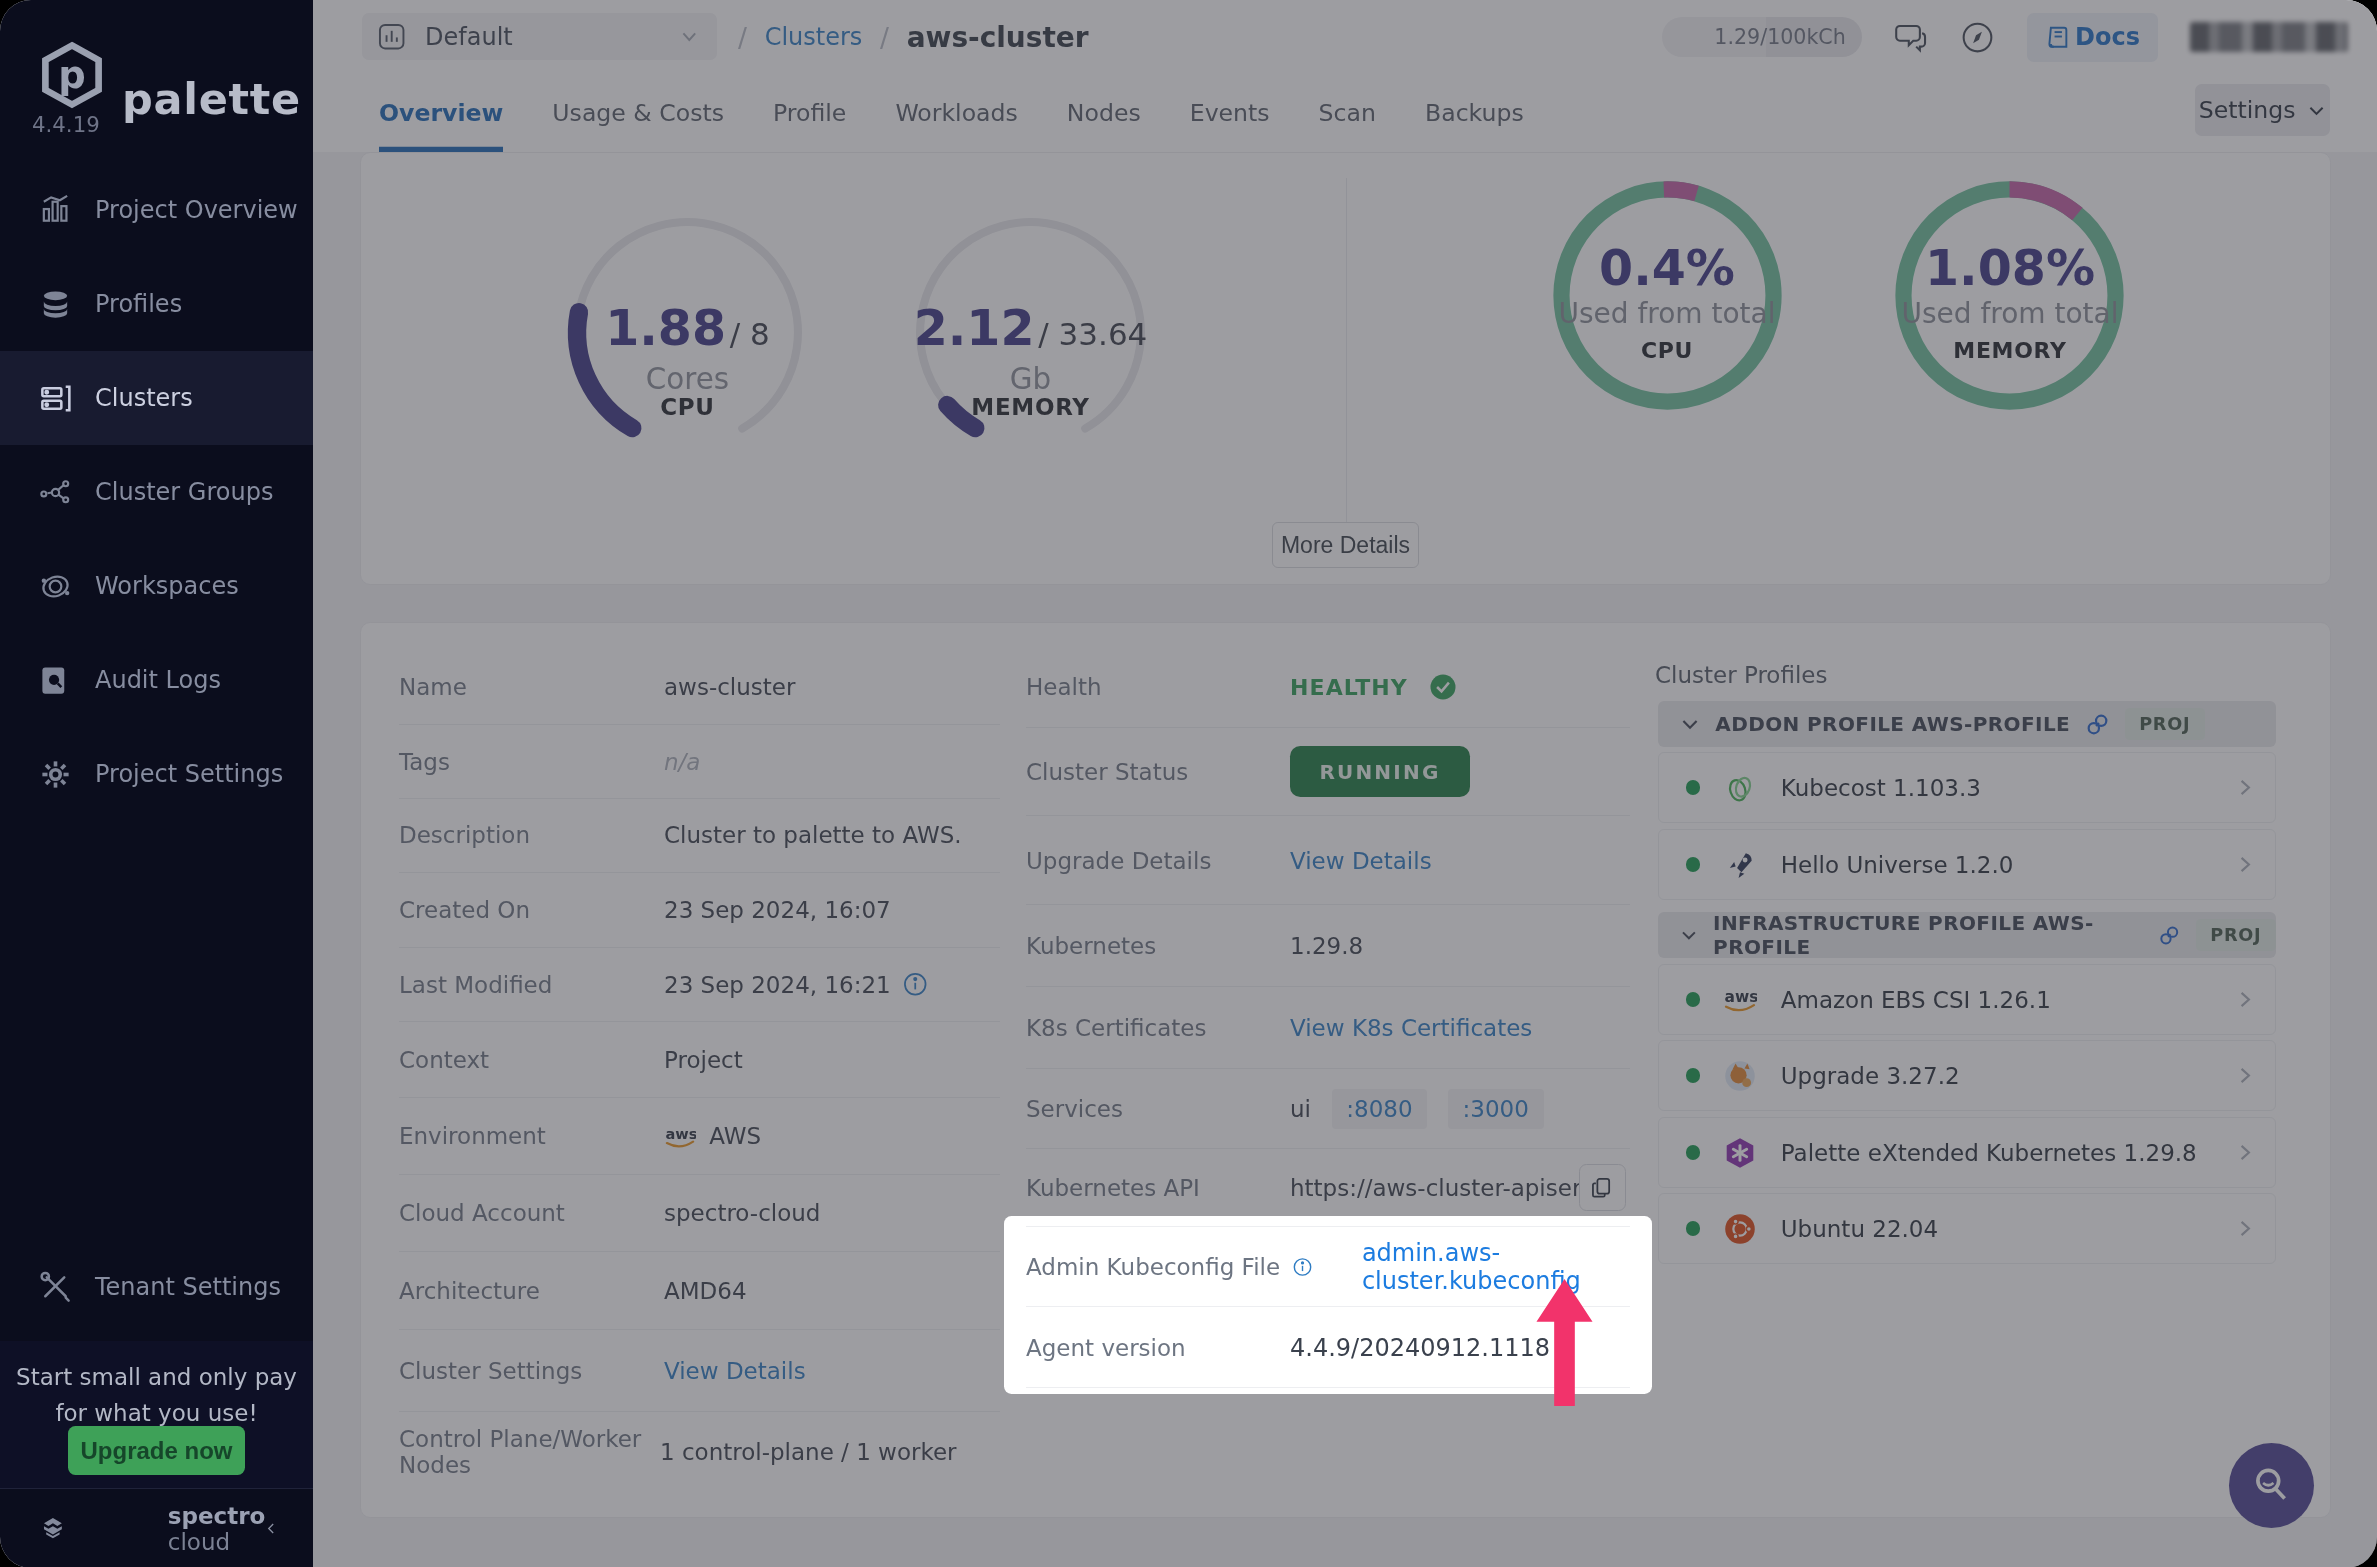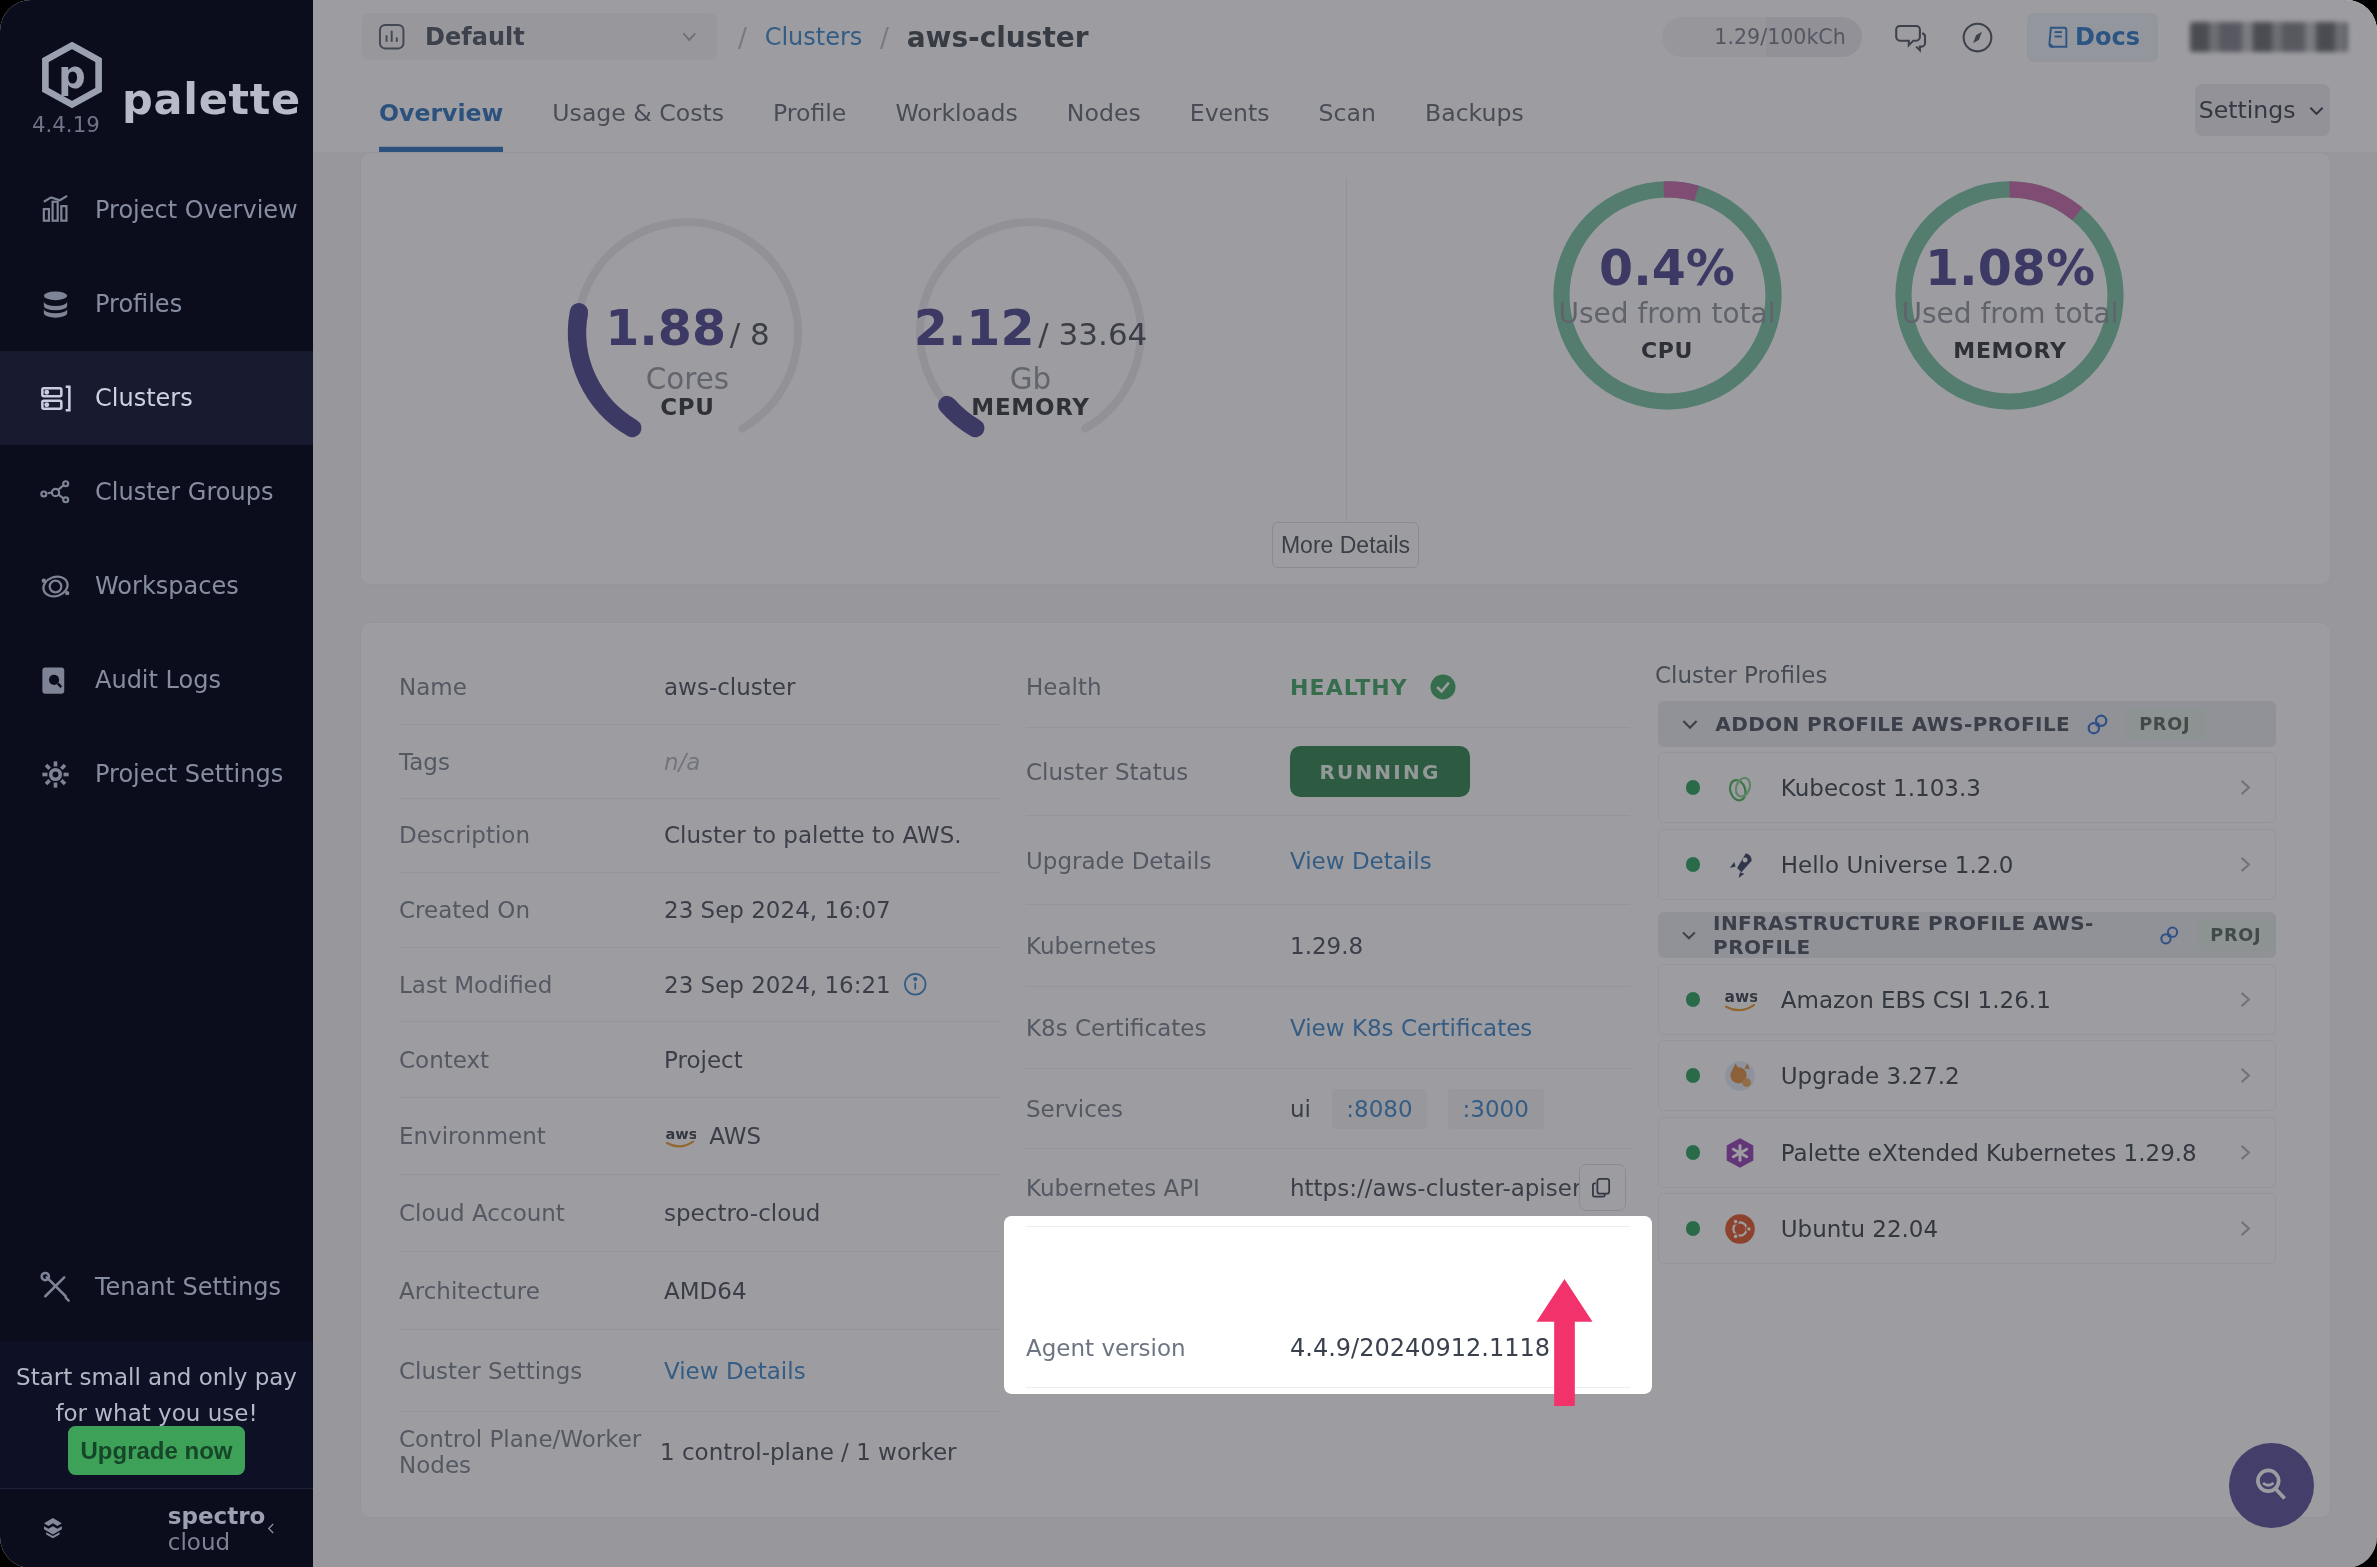--- a/index.html
+++ b/index.html
@@ -16,21 +16,21 @@
   .nav-item.active{background:#181b30;color:#ccd0e0;}
   .nav-item.tenant{position:absolute;left:0;top:1240px;width:313px;}
   .promo{position:absolute;left:0;top:1341px;width:313px;height:147px;background:#0e1026;text-align:center;}
   .promo p{margin:19px 0 0 0;font-size:23px;color:#b3b8c6;line-height:34px;}
   .upgrade-btn{position:absolute;left:68px;top:85px;width:177px;height:49px;background:#3ea158;color:#16462a;font-size:24px;font-weight:700;border:none;border-radius:7.4px;display:flex;align-items:center;justify-content:center;cursor:pointer;}
   .side-bottom{position:absolute;left:0;top:1488px;width:313px;height:79px;border-top:0.7px solid #20233a;display:flex;align-items:center;}
   .brand{margin-left:103px;font-size:23px;color:#7c8294;}
   .brand b{color:#9ba1b3;font-weight:600;}
   
   .topbar{position:absolute;left:313px;top:0;right:0;height:74px;background:#ffffff;z-index:5;}
-  .proj-select{position:absolute;left:49px;top:13.2px;width:355px;height:47px;background:#f2f2f5;border-radius:6.6px;display:flex;align-items:center;cursor:pointer;font-weight:bold;}
+  .proj-select{position:absolute;left:49px;top:13.2px;width:355px;height:47px;background:#f2f2f5;border-radius:6.6px;display:flex;align-items:center;cursor:pointer;}
   .proj-select .label{margin-left:19px;font-size:24px;color:#3f4754;}
   .crumbs{position:absolute;left:425px;top:0;height:74px;display:flex;align-items:center;gap:17.7px;}
   .crumb-sep{font-size:26.5px;color:#b4b9c2;}
   .crumb-link{font-size:24px;color:#2e7cc3;cursor:pointer;}
   .crumb-cur{font-size:28px;font-weight:600;color:#333a45;}
   .top-right{position:absolute;right:29.4px;top:0;height:74px;display:flex;align-items:center;gap:32px;}
   .credits{width:200px;height:40px;border-radius:20px;background:linear-gradient(90deg,#f0f0f3 0 52%,#e6e6ea 52%);display:flex;align-items:center;justify-content:flex-end;padding-right:16px;box-sizing:border-box;font-size:20.6px;color:#6d7380;}
   .docs-chip{height:49px;padding:0 17.7px;background:#edf1f7;border-radius:6.6px;display:flex;align-items:center;gap:4px;color:#1f6fc4;font-size:24px;font-weight:600;cursor:pointer;}
   .blur-name{width:158px;height:29.4px;border-radius:2.9px;background:repeating-linear-gradient(90deg,#5a5d63 0 19px,#9fa1a5 19px 29.4px,#74777d 29.4px 52px,#b9bbbe 52px 63px);filter:blur(2.9px);}
   
@@ -436,20 +436,31 @@
       <span class="dval" style="max-width:309px;overflow:hidden;white-space:nowrap">https://aws-cluster-apiserve...</span>
       <button class="copy-btn" style="right:4.4px">
         <svg width="23.6" height="23.6" viewBox="0 0 32 32">
             <g fill="none" stroke="#2b333f" stroke-width="2.4">
               <rect x="10" y="4" width="16" height="20" rx="3"></rect>
               <path d="M8 10 h-2 a2 2 0 0 0 -2 2 v14 a2 2 0 0 0 2 2 h12 a2 2 0 0 0 2 -2 v-2"></path>
             </g>
           </svg>
       </button>
     </div>
+    <div class="drow c2" style="left:665px;top:604px;height:80px">
+      <span class="dlabel" style="width:auto">Admin Kubeconfig File</span>
+      <svg width="28" height="28" viewBox="0 0 36 36" style="margin-left:11.8px">
+          <g stroke="#2e7cc3" stroke-width="2.4" fill="none">
+            <circle cx="18" cy="18" r="14"></circle>
+            <line x1="18" y1="16" x2="18" y2="25"></line>
+            <circle cx="18" cy="11" r="1.6" fill="#2e7cc3"></circle>
+          </g>
+        </svg>
+      <span class="brightlink" style="margin-left:49px">admin.aws-cluster.kubeconfig</span>
+    </div>
     <div class="drow c2" style="left:665px;top:685px;height:80px">
       <span class="dlabel">Agent version</span>
       <span class="dval" style="font-size:24px">4.4.9/20240912.1118</span>
     </div>
   </div>
 
   <div class="pf-title">Cluster Profiles</div>
 
   <div class="pf-head" style="top:701px">
     <svg width="22" height="22" viewBox="0 0 30 30">

